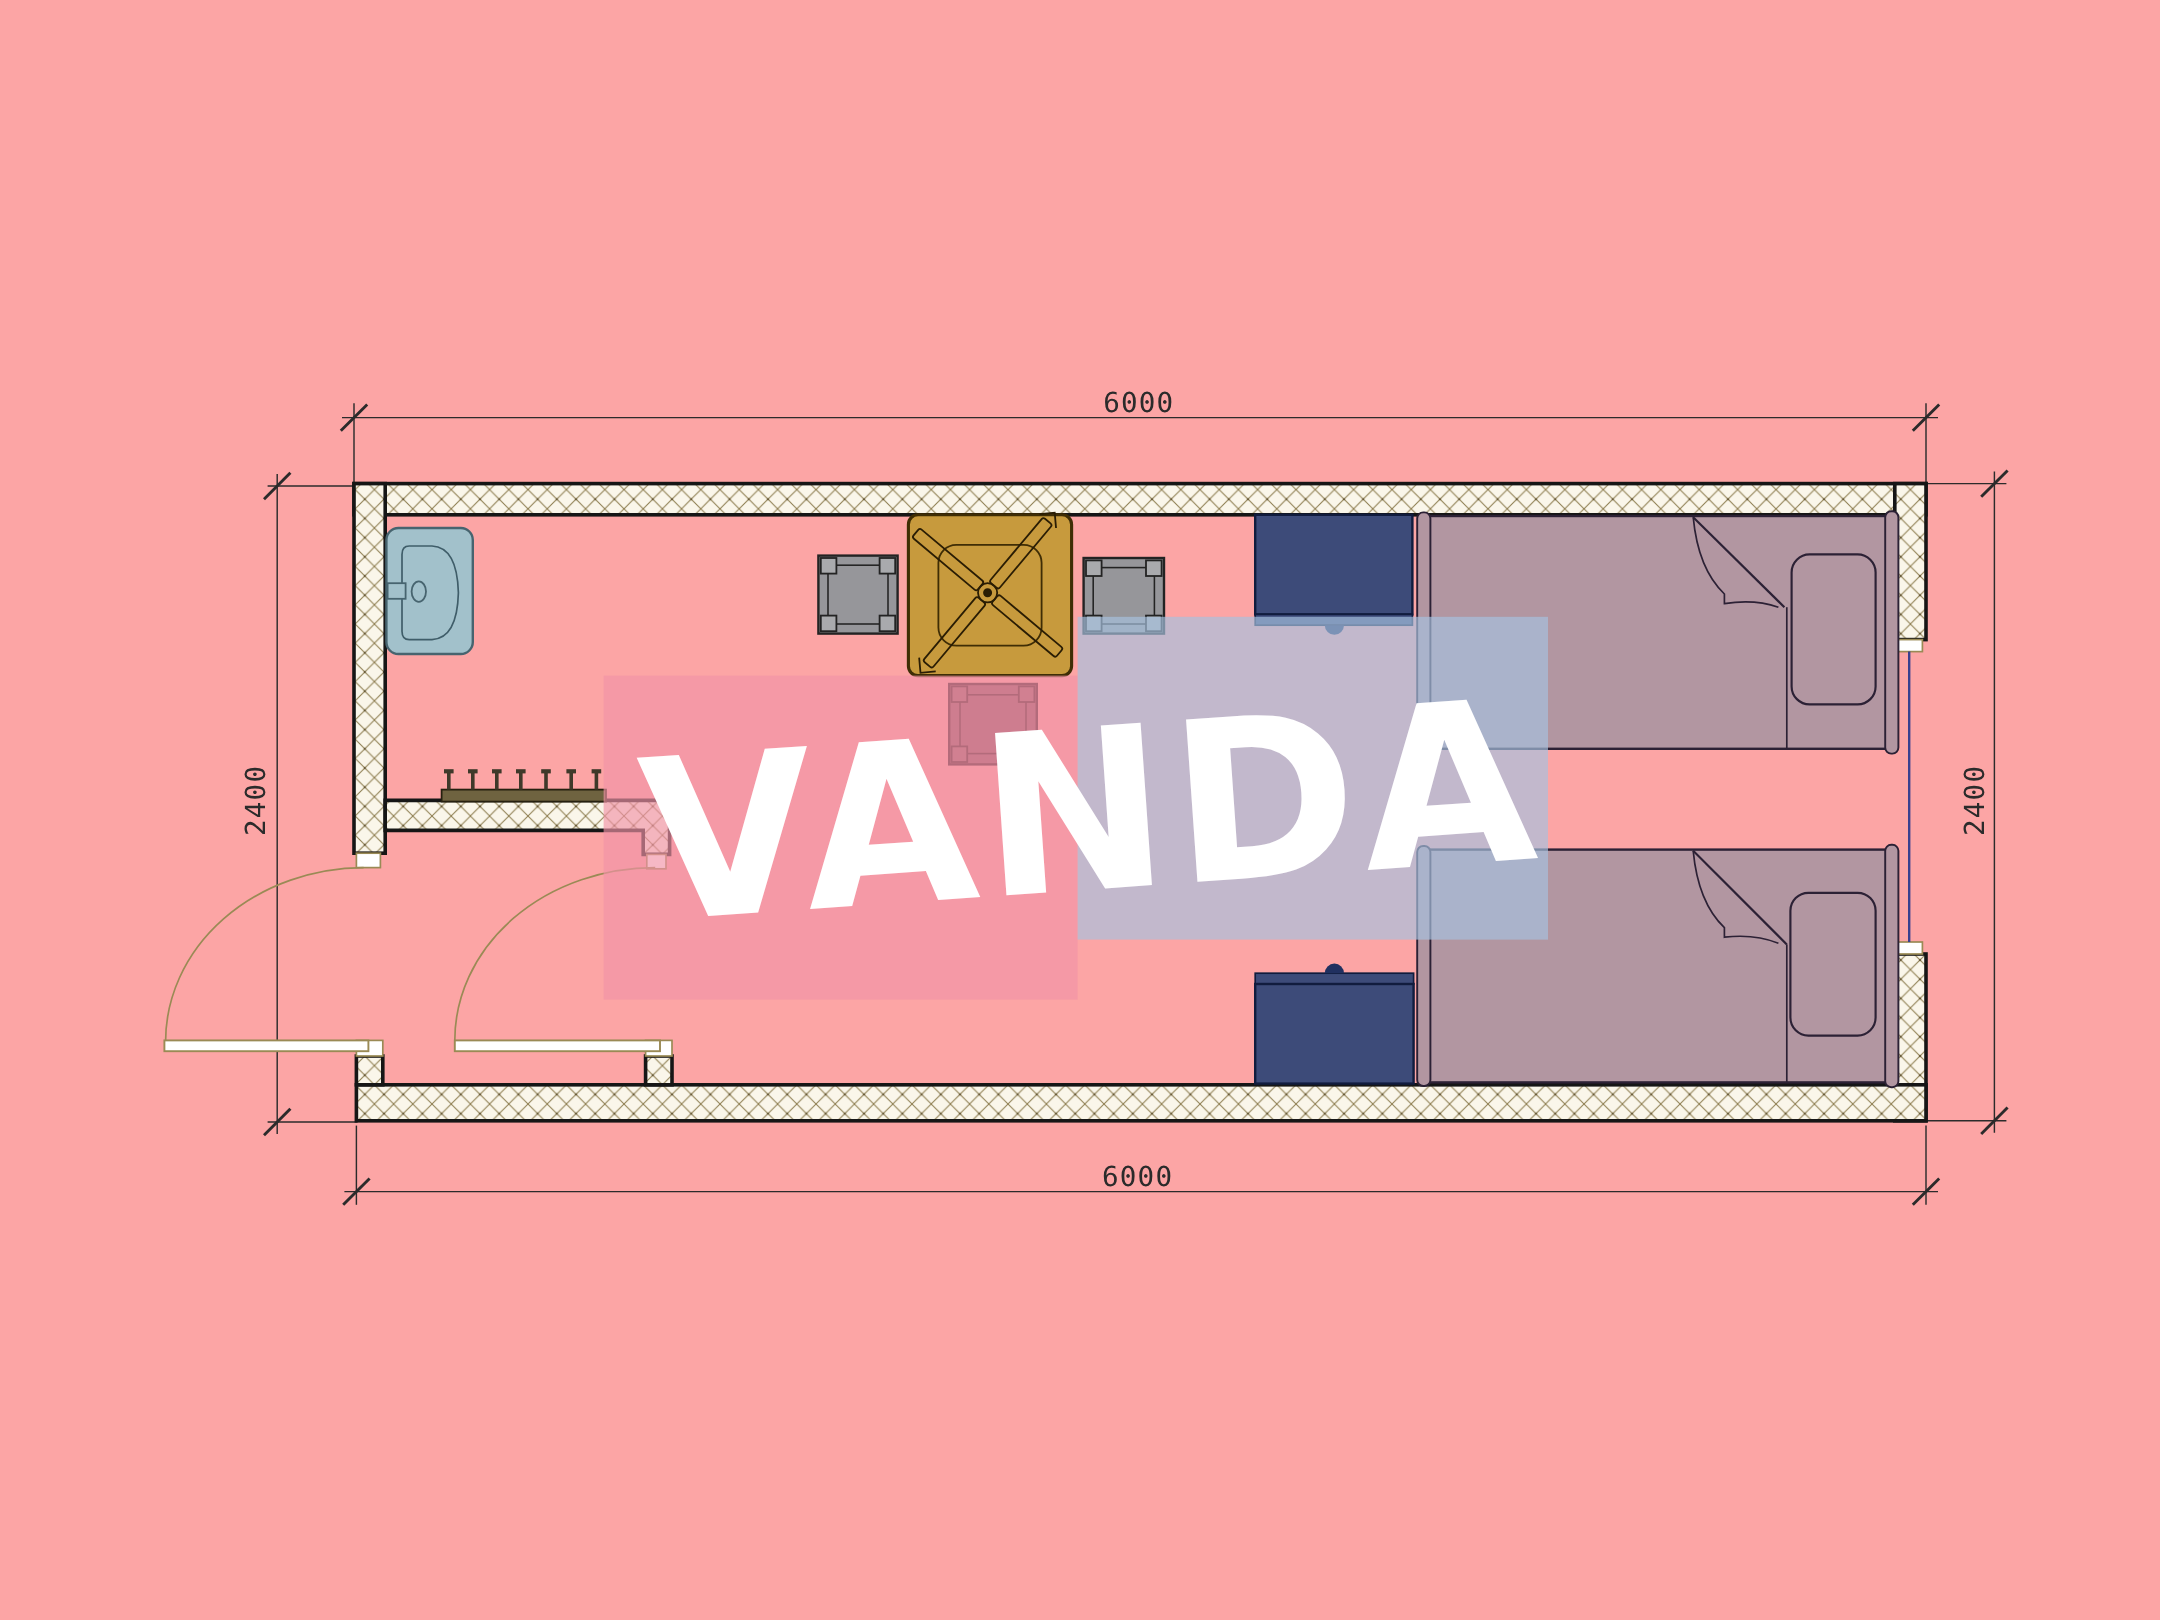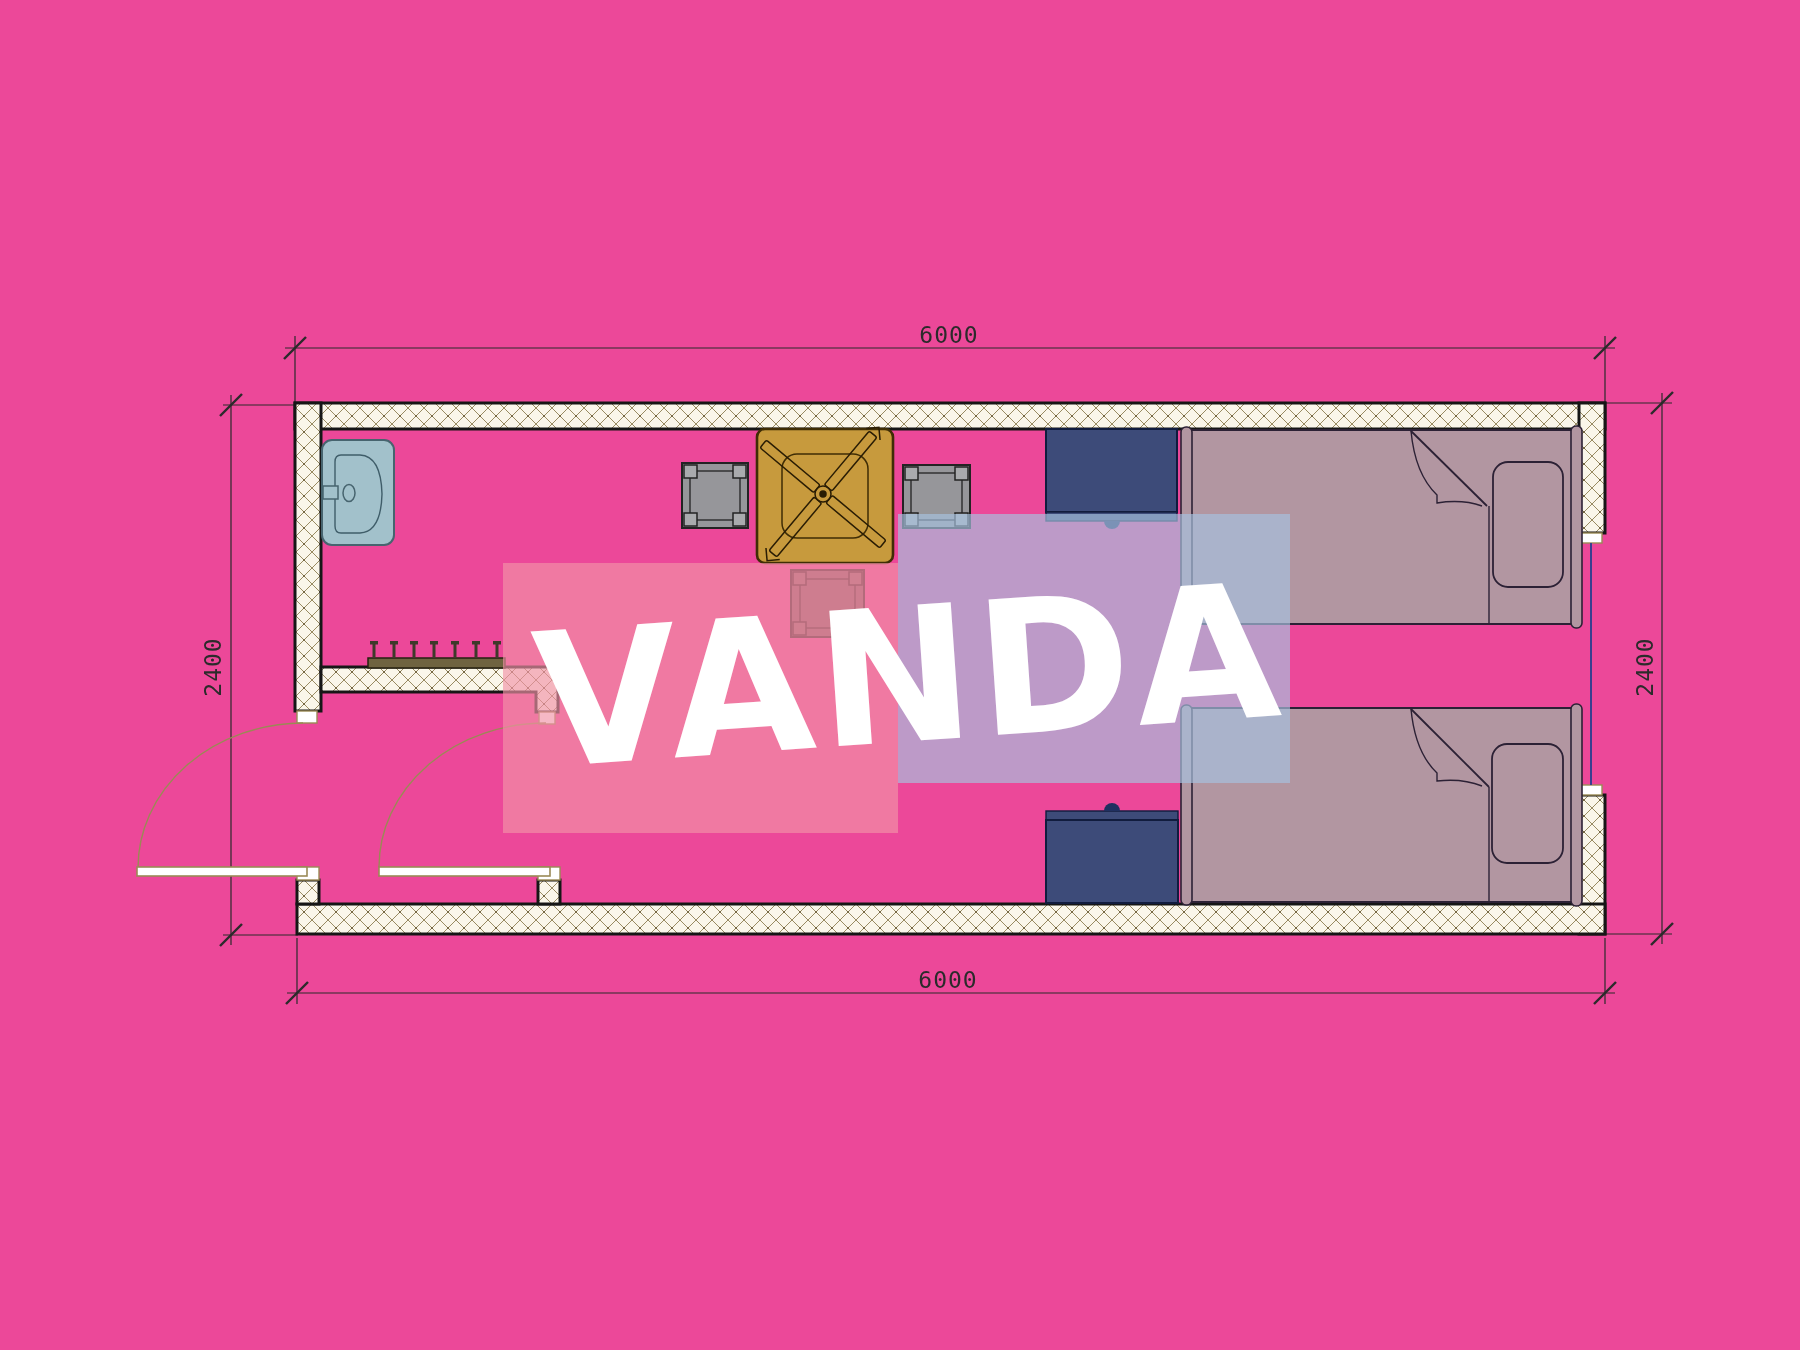--- a/index.html
+++ b/index.html
@@ -1,16 +1,16 @@
 <!DOCTYPE html>
 <html><head>
 <meta charset="utf-8">
 <style>
   html,body{margin:0;padding:0;background:#ffffff;}
-  .stage{position:relative;width:1800px;height:1350px;background:#ec4899;overflow:hidden;
+  .stage{position:relative;width:1800px;height:1350px;background:#fca5a5;overflow:hidden;
          font-family:"DejaVu Sans",sans-serif;}
   svg{position:absolute;left:0;top:0;}
   text.dim{font-family:"DejaVu Sans Mono",monospace;font-size:23px;fill:#2b2b2b;letter-spacing:1px;}
   text.wm{font-family:"DejaVu Sans",sans-serif;font-weight:bold;font-size:186px;letter-spacing:4px;}
 </style>
 </head>
 <body>
 
 <div class="stage">
 <svg width="1800" height="1350" viewBox="0 0 1800 1350" xmlns="http://www.w3.org/2000/svg">

